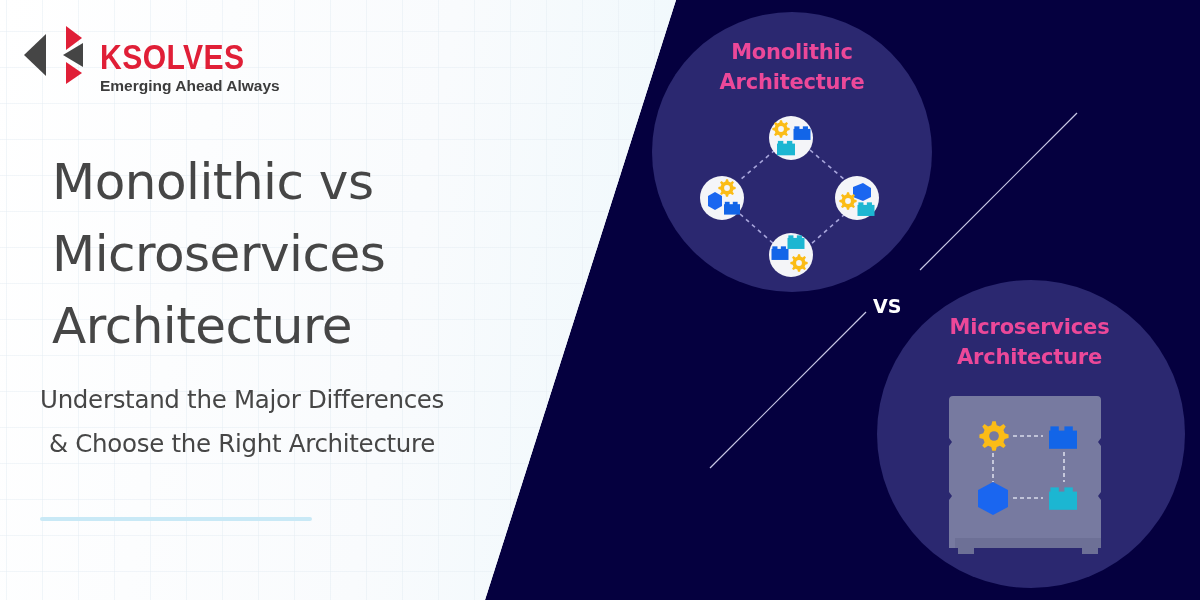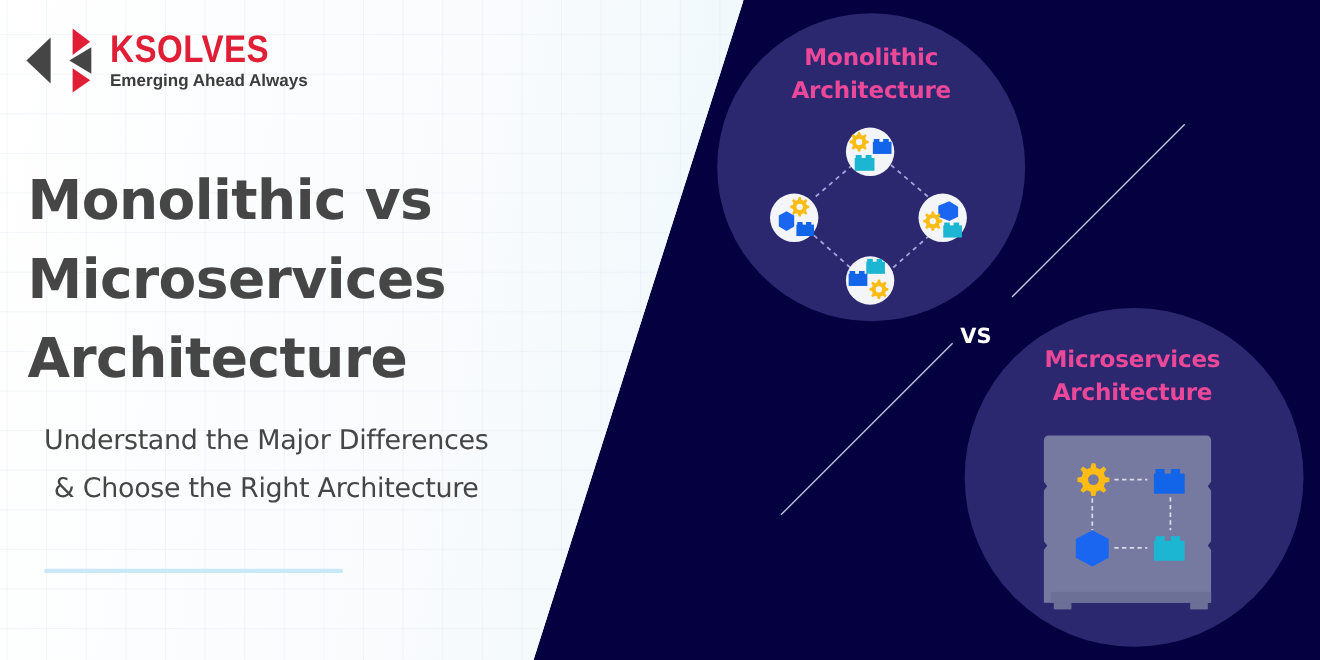--- a/index.html
+++ b/index.html
@@ -13,35 +13,35 @@
     position: absolute; left: 0; top: 0; width: 1200px; height: 600px;
     background-color: #ffffff;
     background-image:
       linear-gradient(to right, rgba(230,238,244,0.55) 1px, transparent 1px),
       linear-gradient(to bottom, rgba(230,238,244,0.55) 1px, transparent 1px),
       linear-gradient(100deg, #ffffff 0%, #f9fbfd 35%, #eef8fc 60%);
     background-size: 36px 36px, 36px 36px, 100% 100%;
     background-position: 6px 31px, 6px 31px, 0 0;
     clip-path: polygon(0 0, 676px 0, 485px 600px, 0 600px);
   }
-  .logo { position: absolute; left: 24px; top: 24px; width: 240px; height: 62px; }
+  .logo { position: absolute; left: 24px; top: 36px; width: 240px; height: 62px; }
   .logo-word {
     position: absolute; left: 76px; top: 2px;
     font-family: "Liberation Sans", sans-serif; font-weight: 700;
     font-size: 35px; letter-spacing: 0.5px; color: #e01f37;
     transform: scaleX(0.86); transform-origin: left center; line-height: 38px;
   }
   .logo-tag {
     position: absolute; left: 76px; top: 41px;
     font-family: "Liberation Sans", sans-serif; font-size: 15.5px; color: #3c3c3c;
     line-height: 18px; white-space: nowrap; font-weight: bold;
   }
   .headline {
-    position: absolute; left: 25px; top: 146px;
-    font-family: "DejaVu Sans", sans-serif; font-weight: 700;
+    position: absolute; left: 52px; top: 146px;
+    font-family: "DejaVu Sans", sans-serif; font-weight: 400;
     font-size: 50px; line-height: 72px; color: #464646; letter-spacing: -0.5px;
   }
   .headline div { white-space: nowrap; }
   .subhead {
     position: absolute; left: 40px; top: 378px;
     font-family: "DejaVu Sans", sans-serif; font-size: 24.5px;
     line-height: 44px; color: #464646; letter-spacing: -0.3px; text-align: center;
   }
   .subhead div { white-space: nowrap; }
   .underline {

